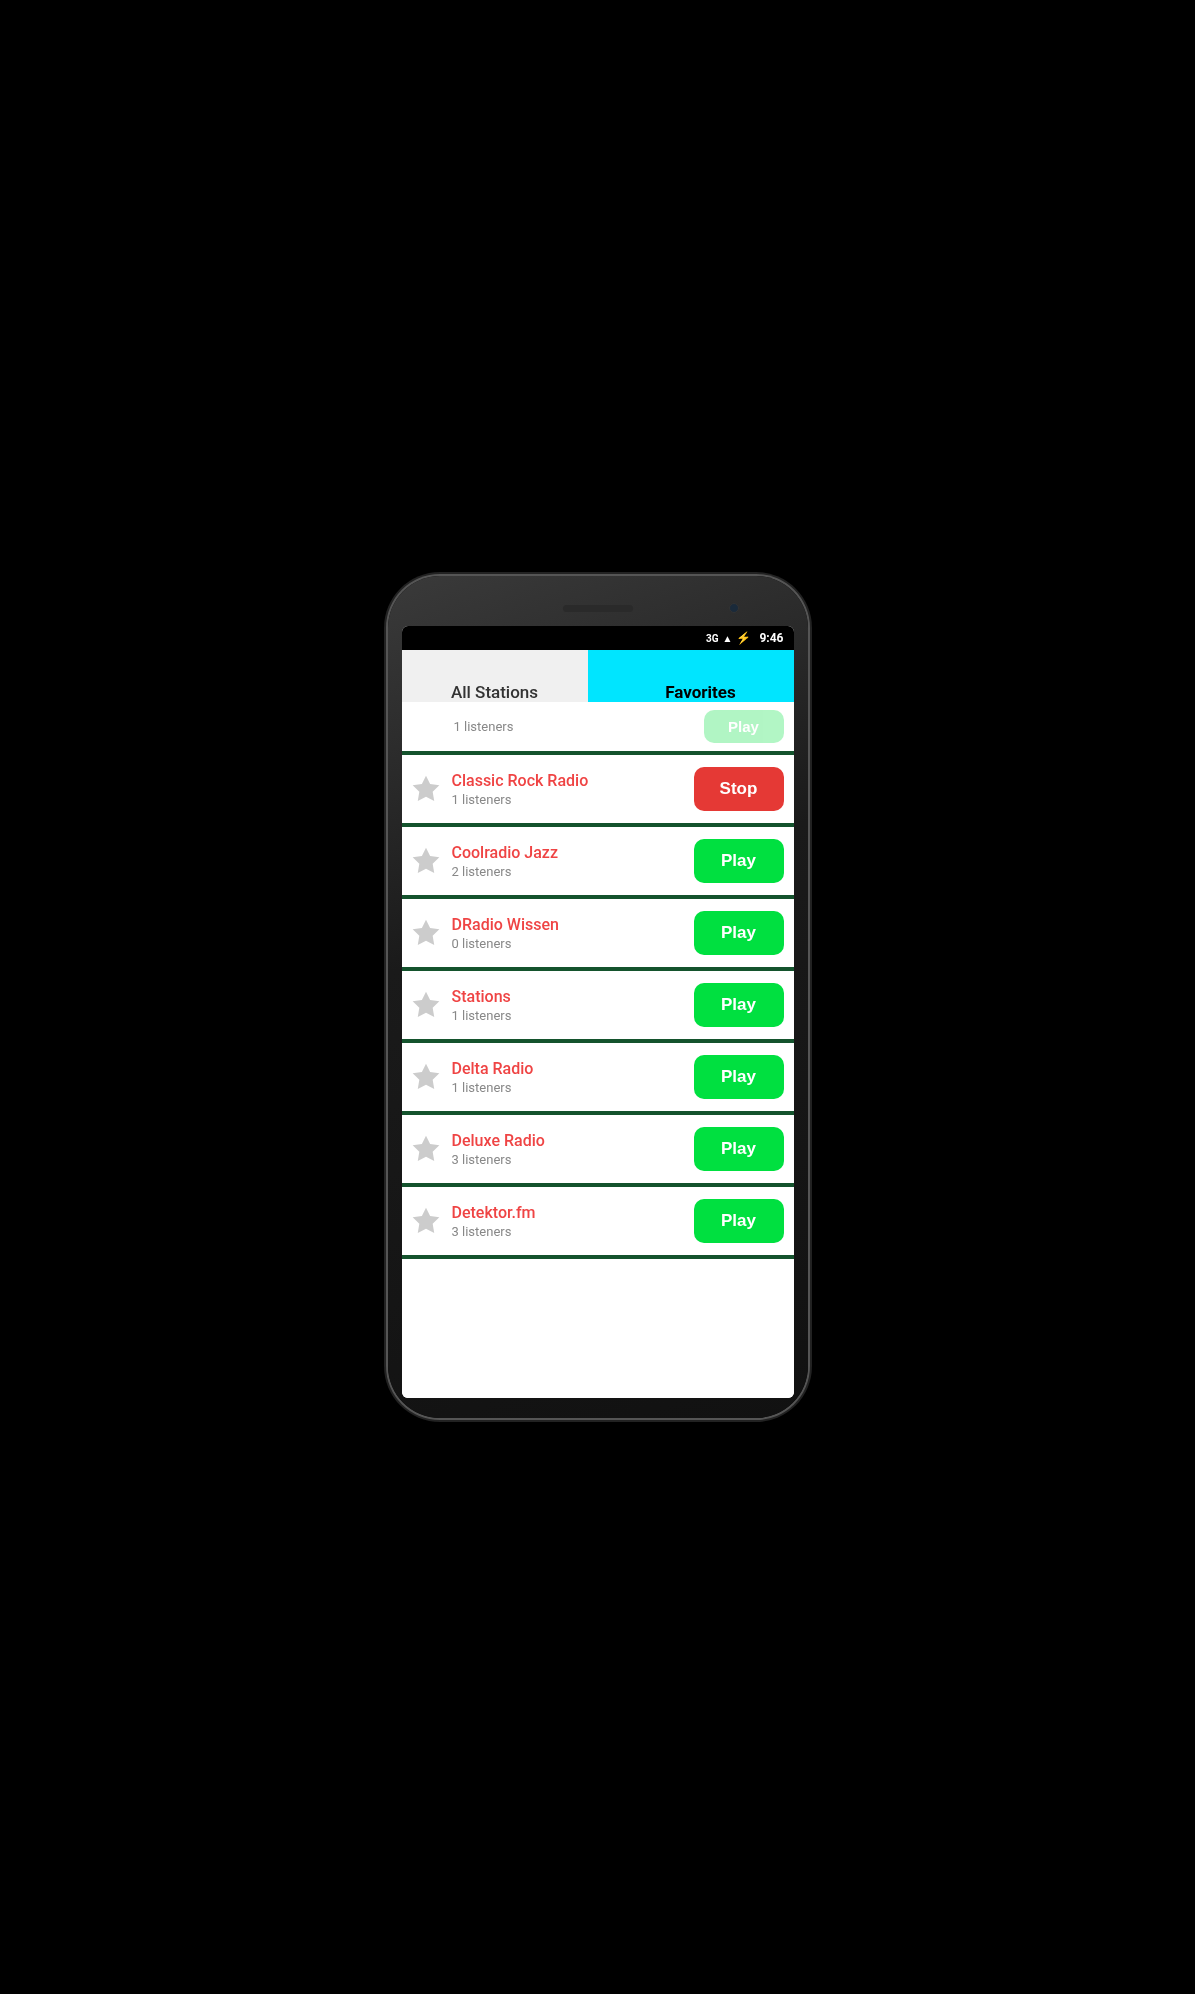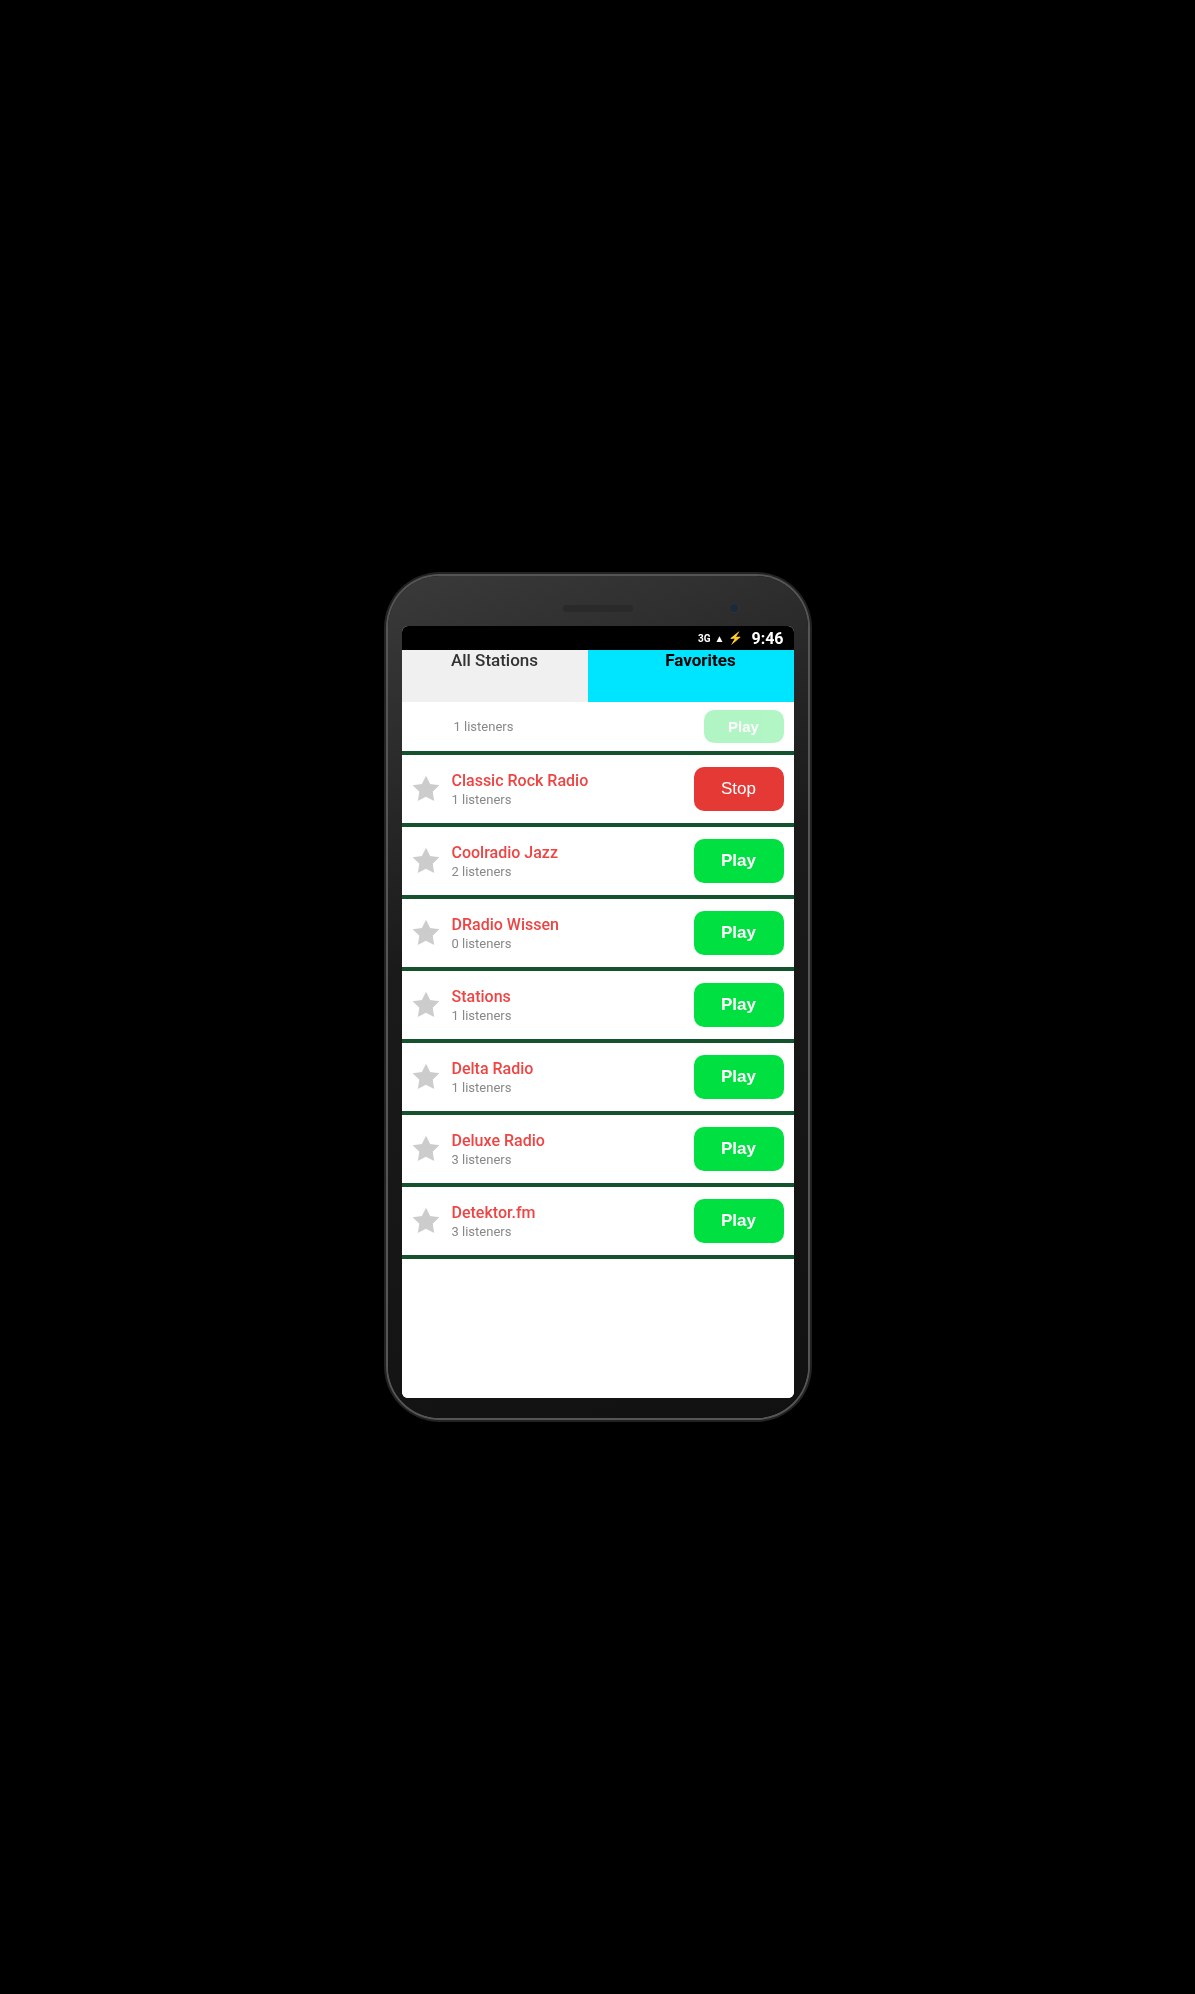--- a/index.html
+++ b/index.html
@@ -73,36 +73,36 @@
       align-items: center;
       justify-content: flex-end;
       padding: 0 10px;
       font-size: 11px;
       font-weight: bold;
       gap: 4px;
       flex-shrink: 0;
     }
 
     .status-time {
-      font-size: 16px;
+      font-size: 12px;
       font-weight: bold;
       margin-left: 4px;
     }
 
     
     .tabs {
       display: flex;
       height: 52px;
       flex-shrink: 0;
     }
 
     .tab {
       flex: 1;
       display: flex;
-      align-items: flex-start;
+      align-items: flex-end;
       justify-content: center;
       font-size: 17px;
       font-weight: 500;
       cursor: pointer;
     }
 
     .tab-all {
       background: #f0f0f0;
       color: #333;
     }
@@ -179,21 +179,21 @@
       flex-shrink: 0;
     }
 
     .btn-stop {
       background: #e53935;
       color: #fff;
       border: none;
       border-radius: 10px;
       padding: 12px 20px;
       font-size: 17px;
-      font-weight: normal;
+      font-weight: bold;
       cursor: pointer;
       min-width: 90px;
       flex-shrink: 0;
     }
 
     .partial-listeners {
       font-size: 13px;
       color: #888;
       flex: 1;
       padding-left: 42px;

